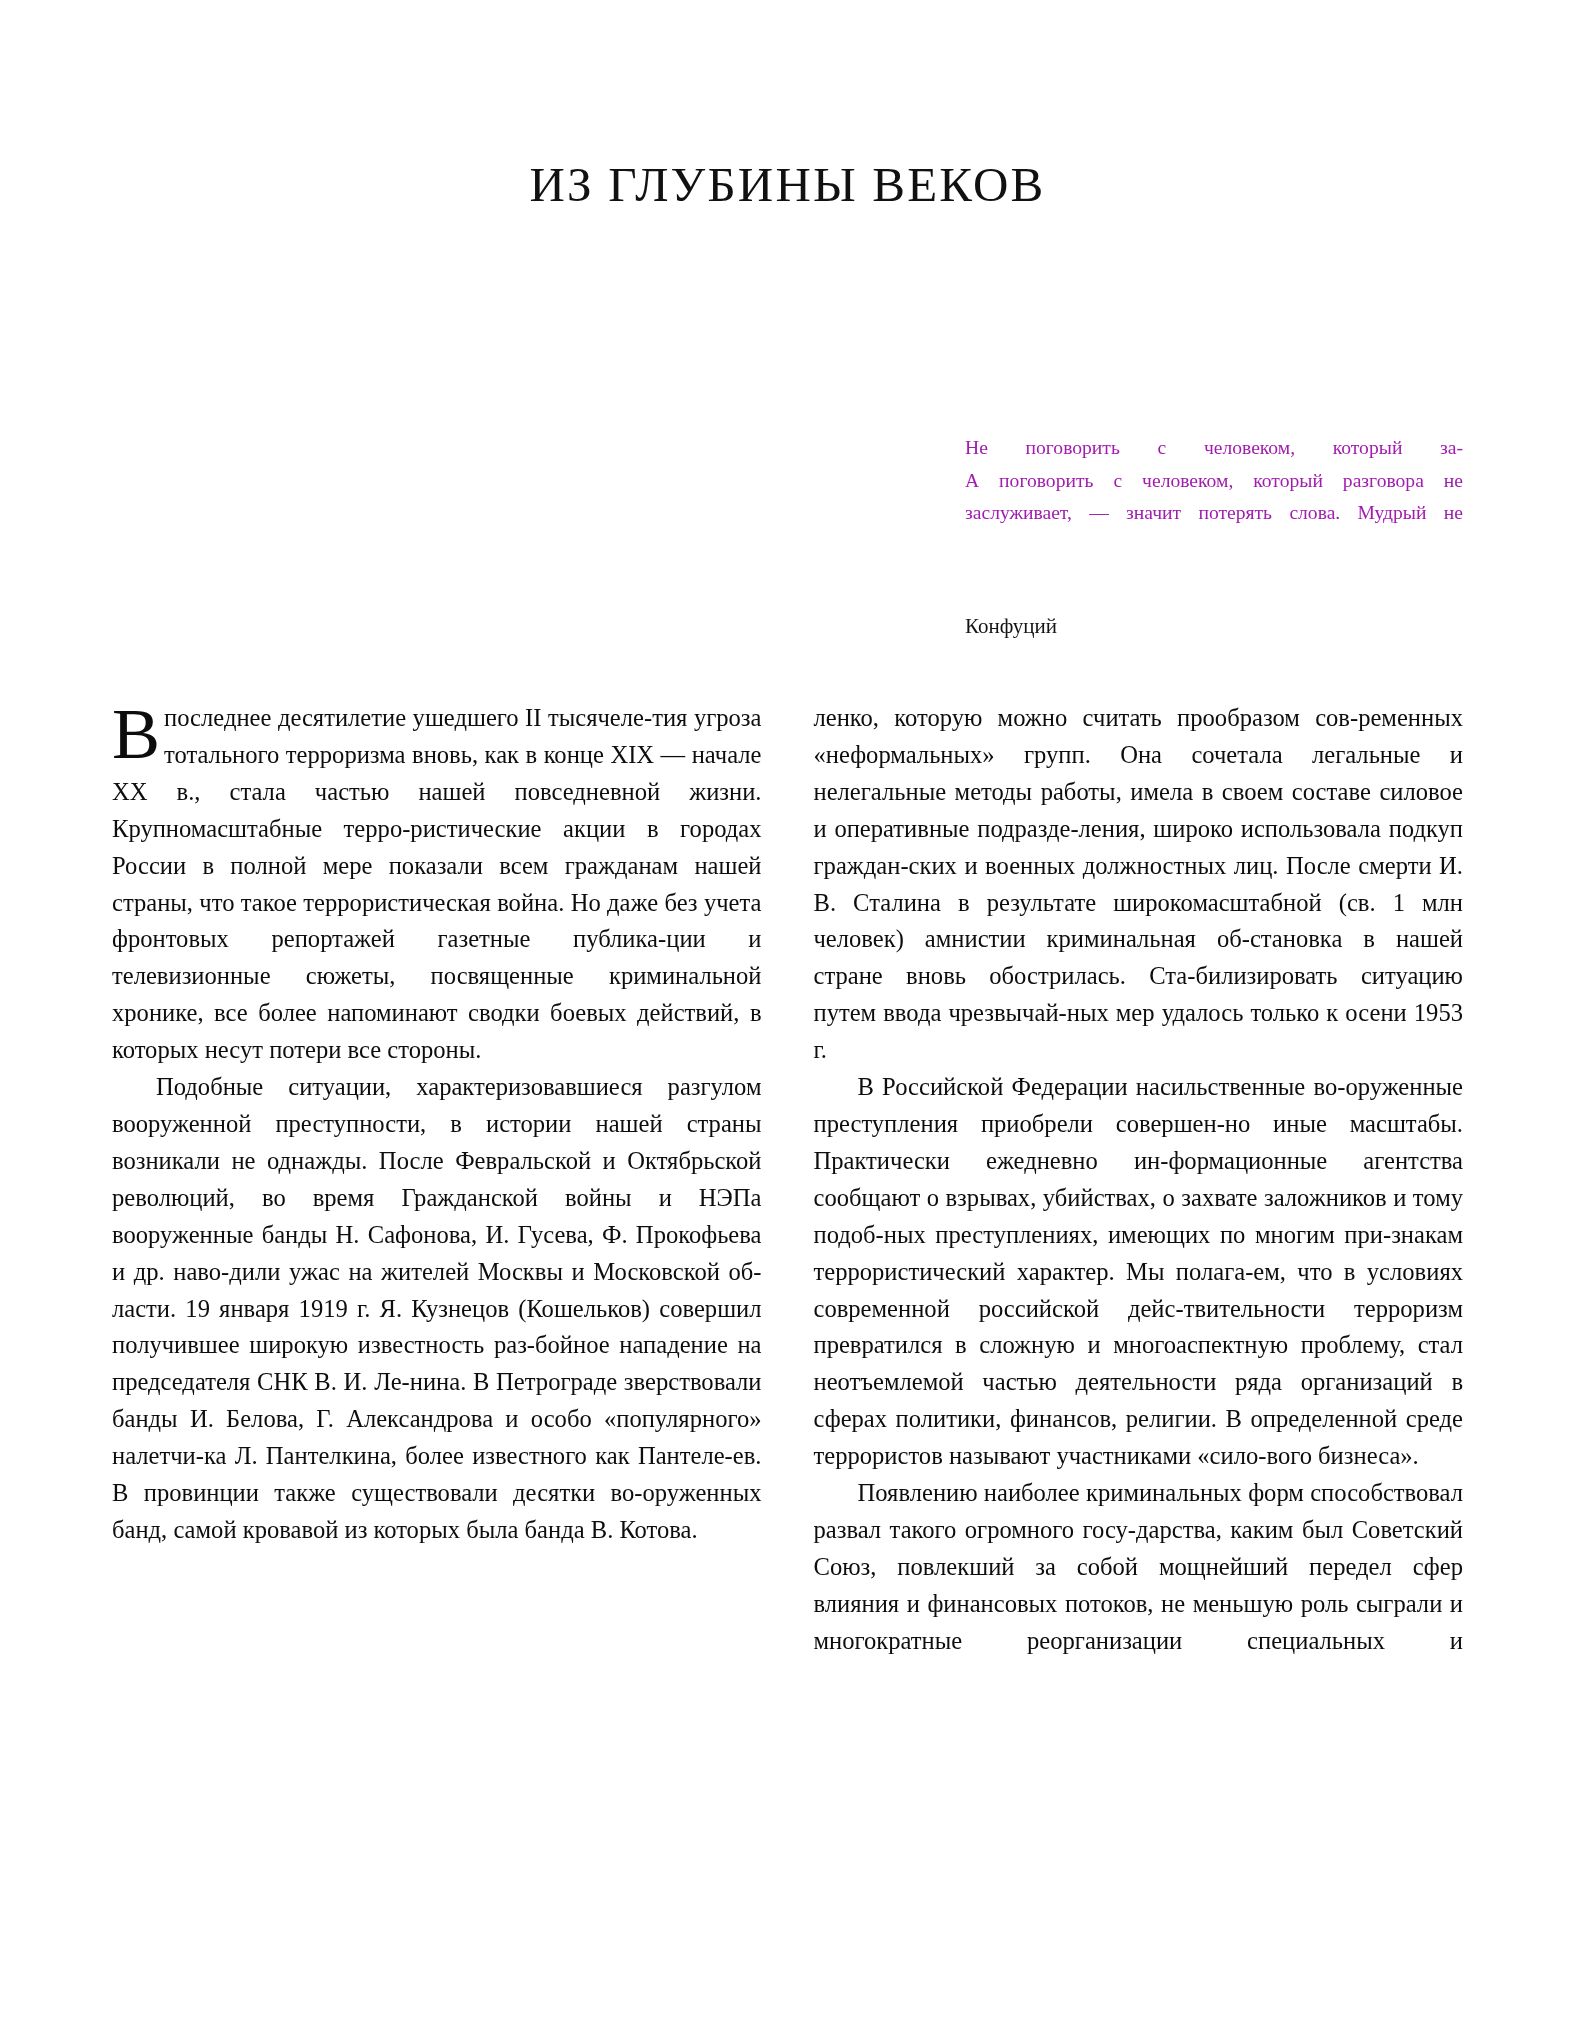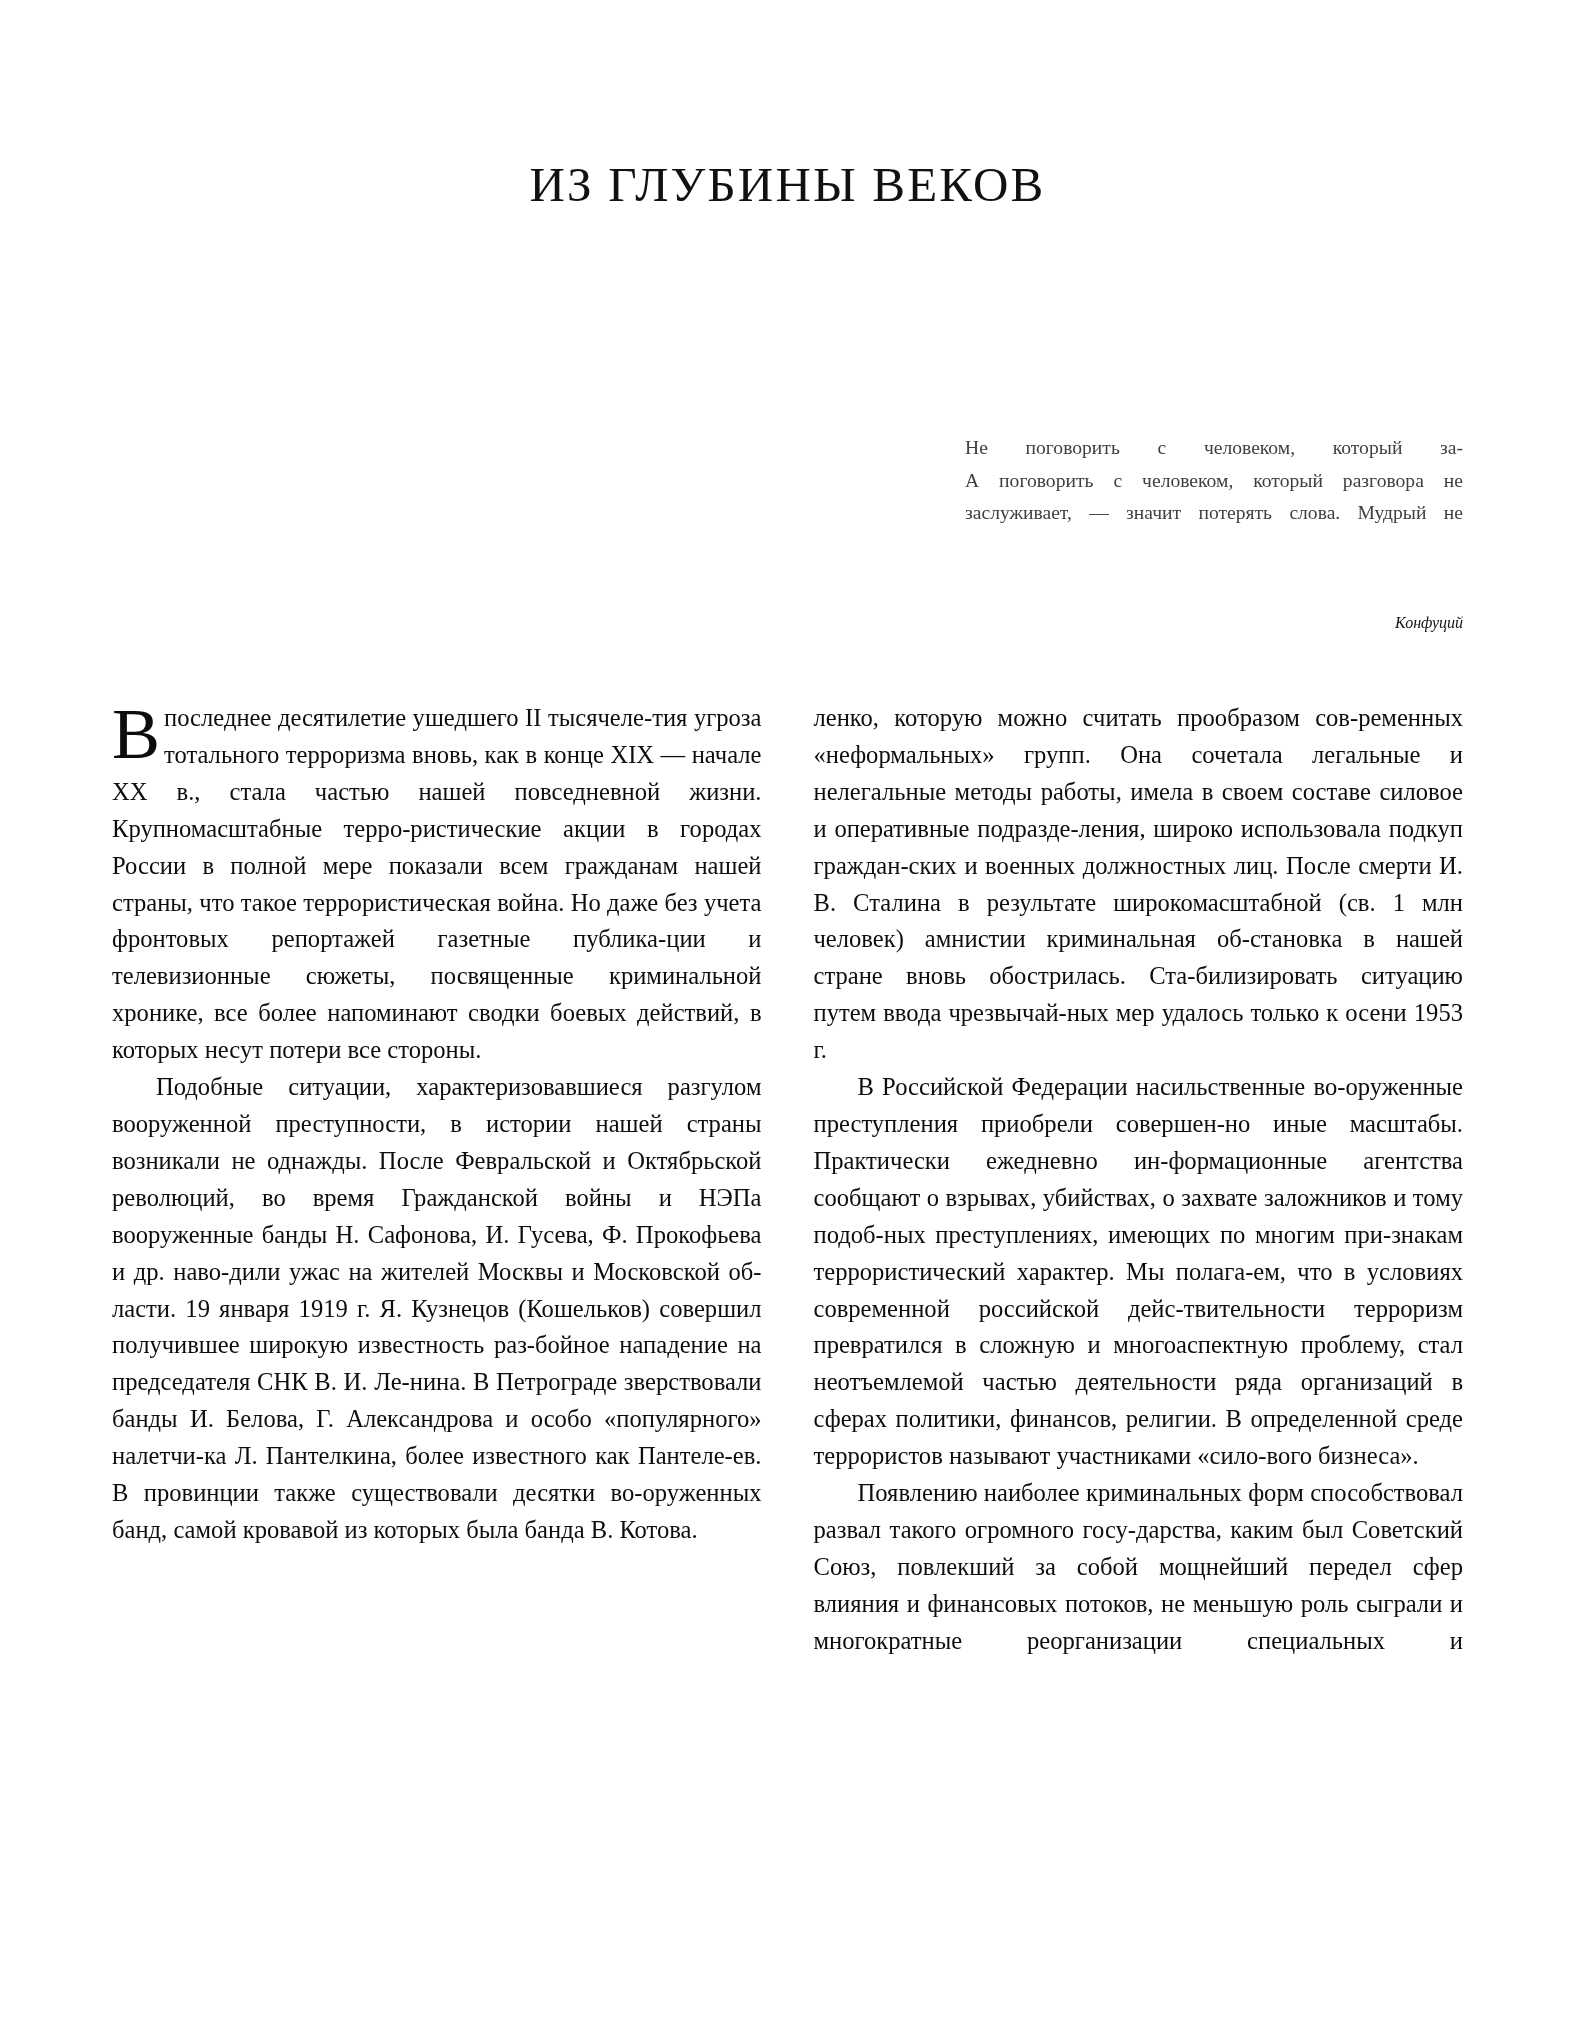--- a/index.html
+++ b/index.html
@@ -53,37 +53,35 @@
   
   .epigraph {
     position: absolute;
     top: 432px;
     right: 112px;
     width: 498px;
     font-size: 19.6px;
     line-height: 32.5px;
     text-align: justify;
     text-align-last: justify;
-    color: #404040;
+    color: #a21caf;
   }
   .epigraph .epi-line {
     display: block;
     white-space: nowrap;
   }
   .epigraph .epi-first {
     text-indent: 0;
   }
   .epigraph-source {
     position: absolute;
     top: 614px;
     right: 112px;
     width: 498px;
-    text-align: right;
-    font-style: italic;
-    font-size: 16px;
+    font-size: 21px;
     color: #141414;
   }
 
   
   .columns {
     position: absolute;
     top: 700px;
     left: 112px;
     width: 1351px;
     height: 1110px;

